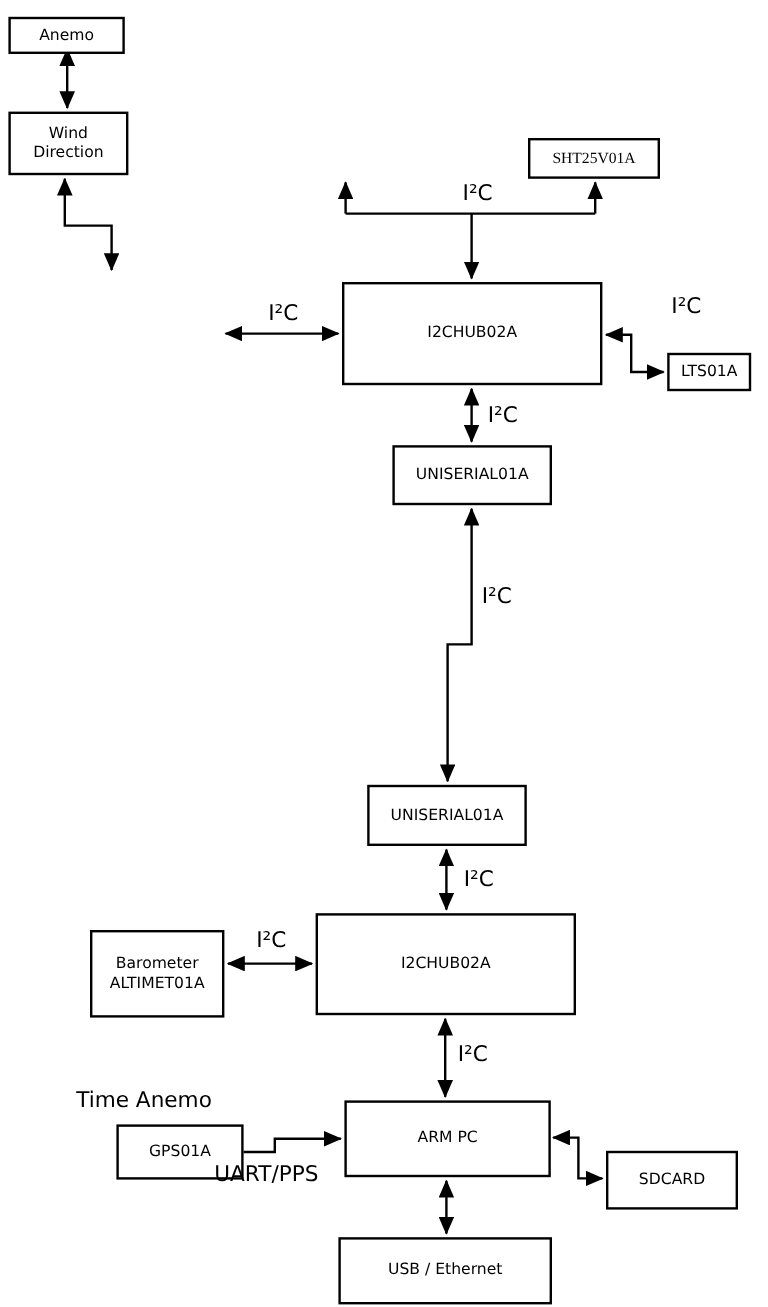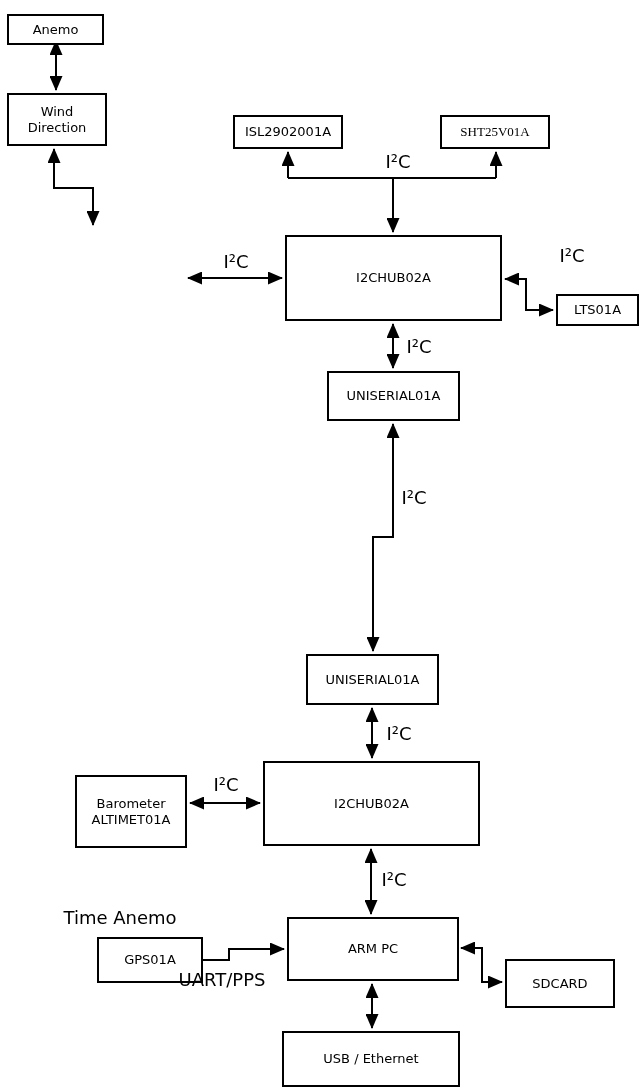--- a/index.html
+++ b/index.html
@@ -79,33 +79,30 @@
   <div class="box" style="left:7px;top:14px;width:97px;height:31px;">
     <span>Anemo</span>
   </div>
 
   <div class="box" style="left:7px;top:93px;width:100px;height:53px;">
     <span>Wind</span>
     <span>Direction</span>
   </div>
 
 
-  <div class="box" style="left:233px;top:115px;width:110px;height:34px;">
-    <span>ISL2902001A</span>
-  </div>
 
   <div class="box" style="left:440px;top:115px;width:110px;height:34px;font-family:Liberation Serif, serif;">
     <span>SHT25V01A</span>
   </div>
 
   <div class="box" style="left:285px;top:235px;width:217px;height:86px;">
     <span>I2CHUB02A</span>
   </div>
 
-  <div class="box" style="left:556px;top:294px;width:83px;height:32px;">
+  <div class="box" style="left:556px;top:294px;width:70px;height:32px;">
     <span>LTS01A</span>
   </div>
 
   <div class="box" style="left:327px;top:371px;width:133px;height:50px;">
     <span>UNISERIAL01A</span>
   </div>
 
   <div class="box" style="left:306px;top:654px;width:133px;height:51px;">
     <span>UNISERIAL01A</span>
   </div>

